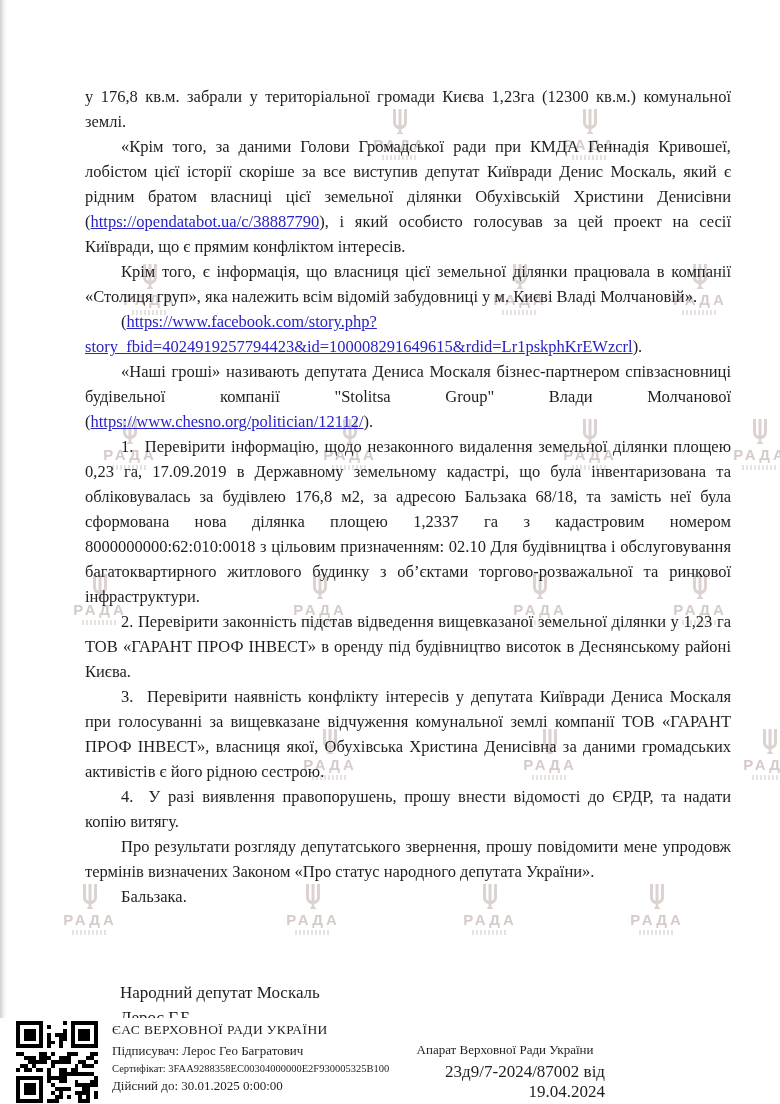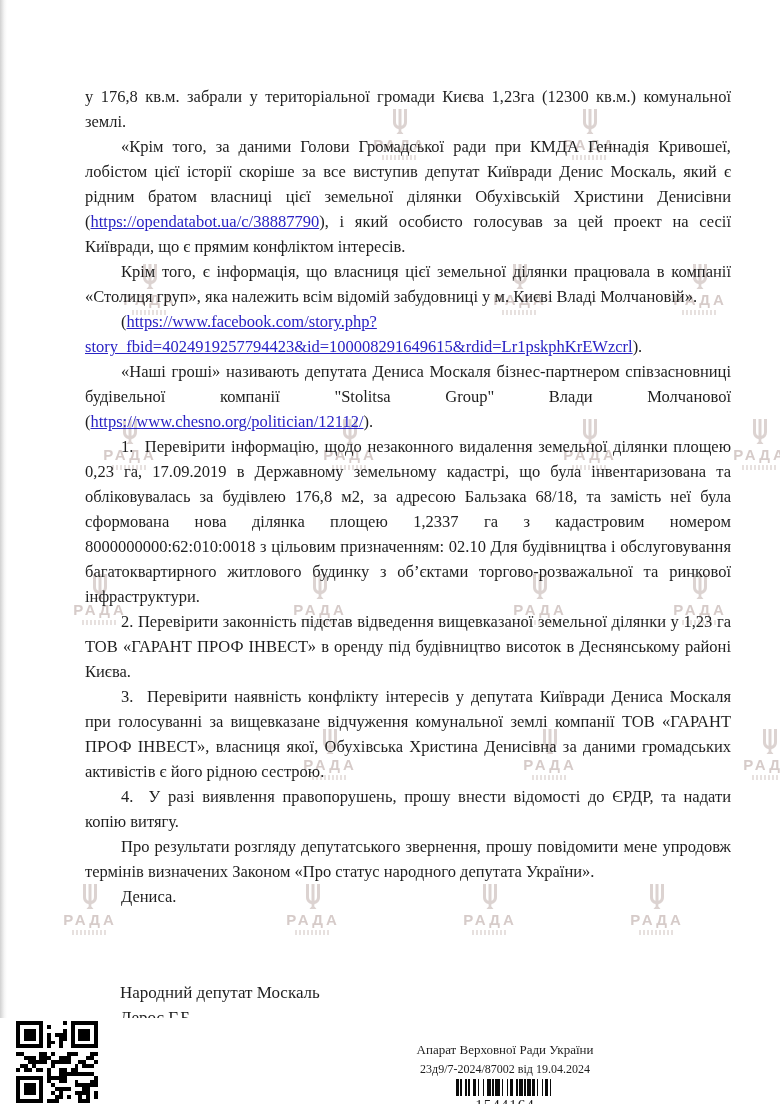--- a/index.html
+++ b/index.html
@@ -33,21 +33,21 @@
   
   #footer{position:absolute;left:0;right:0;top:1018px;bottom:0;background:#ffffff;z-index:2;}
   #qr{position:absolute;left:16px;top:3px;width:82px;height:82px;}
   #eas{position:absolute;left:112px;top:4px;}
   #eas .eas-title{font-size:13.5px;letter-spacing:.4px;margin-bottom:5px;}
   #eas .eas-signer{font-size:13px;margin-bottom:4px;}
   #eas .eas-cert{font-size:10.5px;margin-bottom:4px;}
   #eas .eas-valid{font-size:13px;}
   #stamp{position:absolute;left:405px;top:24px;width:200px;text-align:center;}
   #stamp .st-org{font-size:13px;margin-bottom:4px;}
-  #stamp .st-num{font-size:12px;margin-bottom:2px;}
+  #stamp .st-num{font-size:17px;margin-bottom:2px;text-align:right;}
   #barcode{height:17px;margin:0 auto;display:flex;align-items:stretch;justify-content:center;}
   #barcode .bar{background:#0a0a0a;}
   #barcode .gap{background:transparent;}
   #stamp .st-code{font-size:15px;letter-spacing:1px;margin-top:1px;}
 </style>
 </head>
 <body>
 
 <div class="scan-edge"></div>
 
@@ -198,21 +198,21 @@
     <p><span>у 176,8 кв.м. забрали у територіальної громади Києва 1,23га (12300 кв.м.) комунальної землі.</span></p>
     <p class="indent"><span>«Крім того, за даними Голови Громадської ради при КМДА Геннадія Кривошеї, лобістом цієї історії скоріше за все виступив депутат Київради Денис Москаль, який є рідним братом власниці цієї земельної ділянки Обухівській Христини Денисівни (</span><a class="doc-link" href="#">https://opendatabot.ua/c/38887790</a><span>), і який особисто голосував за цей проект на сесії Київради, що є прямим конфліктом інтересів.</span></p>
     <p class="indent"><span>Крім того, є інформація, що власниця цієї земельної ділянки працювала в компанії «Столиця груп», яка належить всім відомій забудовниці у м. Києві Владі Молчановій».</span></p>
     <p class="indent"><span>(</span><a class="doc-link" href="#">https://www.facebook.com/story.php?story_fbid=4024919257794423&amp;id=100008291649615&amp;rdid=Lr1pskphKrEWzcrl</a><span>).</span></p>
     <p class="indent"><span>«Наші гроші» називають депутата Дениса Москаля бізнес-партнером співзасновниці будівельної компанії "Stolitsa Group" Влади Молчанової (</span><a class="doc-link" href="#">https://www.chesno.org/politician/12112/</a><span>).</span></p>
     <p class="indent"><span>1.&nbsp;&nbsp;Перевірити інформацію, щодо незаконного видалення земельної ділянки площею 0,23 га, 17.09.2019 в Державному земельному кадастрі, що була інвентаризована та обліковувалась за будівлею 176,8 м2, за адресою Бальзака 68/18, та замість неї була сформована нова ділянка площею 1,2337 га з кадастровим номером 8000000000:62:010:0018 з цільовим призначенням: 02.10 Для будівництва і обслуговування багатоквартирного житлового будинку з об’єктами торгово-розважальної та ринкової інфраструктури.</span></p>
     <p class="indent"><span>2. Перевірити законність підстав відведення вищевказаної земельної ділянки у 1,23 га ТОВ «ГАРАНТ ПРОФ ІНВЕСТ» в оренду під будівництво висоток в Деснянському районі Києва.</span></p>
     <p class="indent"><span>3.&nbsp;&nbsp;Перевірити наявність конфлікту інтересів у депутата Київради Дениса Москаля при голосуванні за вищевказане відчуження комунальної землі компанії ТОВ «ГАРАНТ ПРОФ ІНВЕСТ», власниця якої, Обухівська Христина Денисівна за даними громадських активістів є його рідною сестрою.</span></p>
     <p class="indent"><span>4.&nbsp;&nbsp;У разі виявлення правопорушень, прошу внести відомості до ЄРДР, та надати копію витягу.</span></p>
     <p class="indent"><span>Про результати розгляду депутатського звернення, прошу повідомити мене упродовж термінів визначених Законом «Про статус народного депутата України».</span></p>
-    <p class="indent"><span>Дениса.</span></p>
+    <p class="indent"><span>Бальзака.</span></p>
   </div>
 
 <div class="sig-line" id="sig-line-1">Народний депутат Москаль</div>
 <div class="sig-line" id="sig-line-2">Лерос Г.Б.</div>
 
 <div id="footer">
   <svg id="qr" viewBox="0 0 21 21" shape-rendering="crispEdges">
       <rect width="21" height="21" fill="#fff"></rect>
       <rect x="12" y="0" width="1" height="1" fill="#000"></rect>
       <rect x="8" y="1" width="1" height="1" fill="#000"></rect>
@@ -338,20 +338,26 @@
       <rect x="0" y="0" width="7" height="7" fill="#000"></rect>
       <rect x="1" y="1" width="5" height="5" fill="#fff"></rect>
       <rect x="2" y="2" width="3" height="3" fill="#000"></rect>
       <rect x="14" y="0" width="7" height="7" fill="#000"></rect>
       <rect x="15" y="1" width="5" height="5" fill="#fff"></rect>
       <rect x="16" y="2" width="3" height="3" fill="#000"></rect>
       <rect x="0" y="14" width="7" height="7" fill="#000"></rect>
       <rect x="1" y="15" width="5" height="5" fill="#fff"></rect>
       <rect x="2" y="16" width="3" height="3" fill="#000"></rect>
     </svg>
+  <div id="eas">
+    <div class="eas-title">ЄАС ВЕРХОВНОЇ РАДИ УКРАЇНИ</div>
+    <div class="eas-signer">Підписувач: Лерос Гео Багратович</div>
+    <div class="eas-cert">Сертифікат: 3FAA9288358EC00304000000E2F930005325B100</div>
+    <div class="eas-valid">Дійсний до: 30.01.2025 0:00:00</div>
+  </div>
   <div id="stamp">
     <div class="st-org">Апарат Верховної Ради України</div>
     <div class="st-num">23д9/7-2024/87002 від 19.04.2024</div>
     <div id="barcode">
         <div class="bar" style="width: 3.2px;"></div>
         <div class="gap" style="width: 1.6px;"></div>
         <div class="bar" style="width: 1.6px;"></div>
         <div class="gap" style="width: 3.2px;"></div>
         <div class="bar" style="width: 1.6px;"></div>
         <div class="gap" style="width: 1.6px;"></div>

